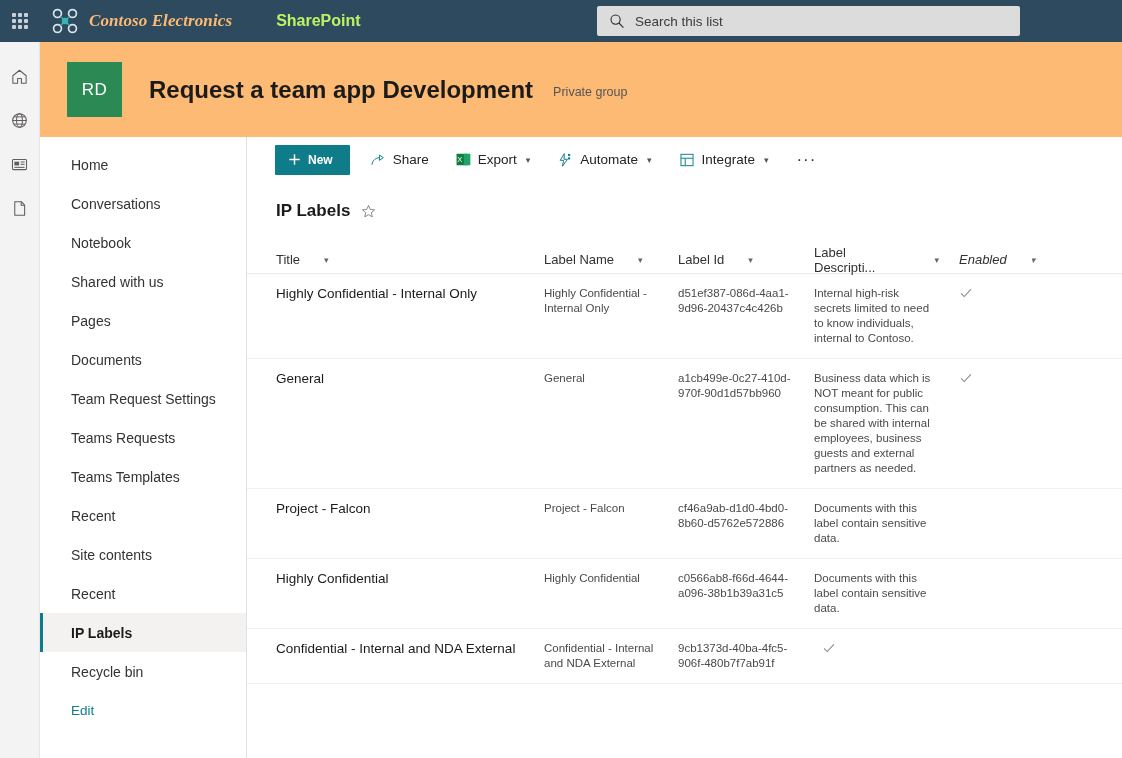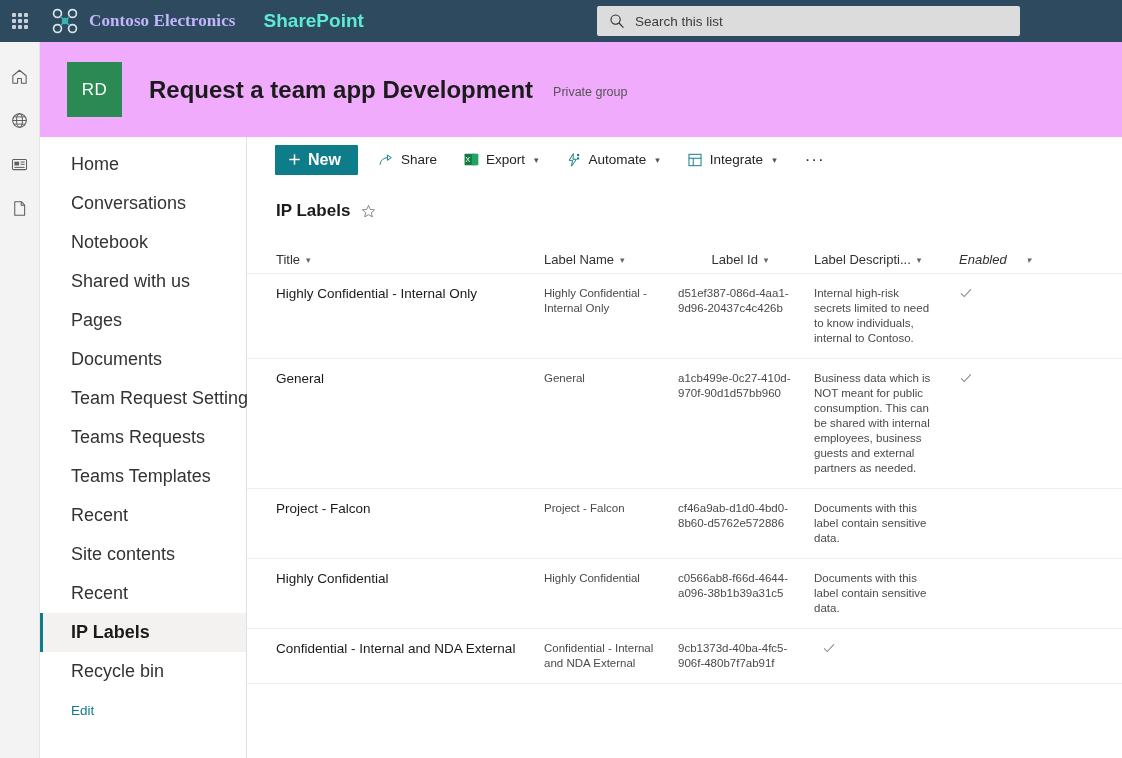--- a/index.html
+++ b/index.html
@@ -26,28 +26,29 @@
   }
   .waffle-grid {
     display: grid;
     grid-template-columns: repeat(3, 4px);
     grid-template-rows: repeat(3, 4px);
     gap: 2px;
   }
   .waffle-grid i { background: #c8d1d8; border-radius: 1px; display: block; }
   .brand-logo { width: 30px; height: 30px; margin-left: 10px; flex: none; }
   .brand-name {
-    color: #c4b5fd; font-size: 17px; font-weight: 700;
+    color: #fdba74; font-size: 17px; font-weight: 700;
     margin-left: 9px; letter-spacing: .1px;
     font-family: "Liberation Serif", serif;
     white-space: nowrap;
+    font-style: italic;
   }
   .suite-app {
-    color: #5eead4; font-size: 19px; font-weight: 700;
-    margin-left: 28px; white-space: nowrap; cursor: pointer;
+    color: #bef264; font-size: 16px; font-weight: 700;
+    margin-left: 44px; white-space: nowrap; cursor: pointer;
   }
   .search-wrap {
     position: absolute; left: 597px; top: 6px;
     width: 423px; height: 30px;
     background: #dcdcdc;
     display: flex; align-items: center;
     border-radius: 2px;
   }
   .search-icon { margin-left: 12px; width: 16px; height: 16px; flex: none; }
   .search-input {
@@ -71,21 +72,21 @@
     width: 40px; height: 44px;
     display: flex; align-items: center; justify-content: center;
     cursor: pointer;
   }
   .rail-item svg { display: block; }
 
   
   .site-header {
     position: absolute; left: 40px; top: 42px;
     width: 1082px; height: 95px;
-    background: #f0abfc;
+    background: #fdba74;
     display: flex; align-items: center;
   }
   .site-avatar {
     width: 55px; height: 55px;
     background: #2b8a54;
     color: #ffffff;
     font-size: 17px; font-weight: 400;
     display: flex; align-items: center; justify-content: center;
     margin-left: 27px; flex: none;
     letter-spacing: .5px;
@@ -103,21 +104,21 @@
   .nav {
     position: absolute; left: 40px; top: 137px;
     width: 207px; height: 621px;
     background: #ffffff;
     border-right: 1px solid #e1e1e1;
     padding-top: 8px;
   }
   .nav-item {
     height: 39px; display: flex; align-items: center;
     padding-left: 31px;
-    font-size: 18px; color: #333333;
+    font-size: 14px; color: #333333;
     cursor: pointer; position: relative;
     white-space: nowrap;
   }
   .nav-item.selected {
     background: #f3f2f1; font-weight: 700; color: #1b1b1b;
   }
   .nav-item.selected::before {
     content: ""; position: absolute; left: 0; top: 0;
     width: 3px; height: 39px; background: #0f7c8a;
   }
@@ -132,21 +133,21 @@
   }
 
   
   .cmdbar {
     height: 45px; display: flex; align-items: center;
     padding-left: 28px;
   }
   .btn-new {
     height: 30px; background: #0f7c8a; color: #ffffff;
     display: flex; align-items: center; gap: 7px;
-    padding: 0 17px 0 13px; font-size: 16px; font-weight: 600;
+    padding: 0 17px 0 13px; font-size: 12px; font-weight: 600;
     cursor: pointer; border: 0; border-radius: 1px;
     font-family: "Liberation Sans", sans-serif;
   }
   .cmd {
     display: flex; align-items: center; gap: 7px;
     height: 30px; padding: 0 7px; margin-left: 13px;
     font-size: 13.5px; color: #242424; cursor: pointer;
     white-space: nowrap;
   }
   .cmd .chev { font-size: 9px; color: #555; margin-left: 2px; }
@@ -168,37 +169,37 @@
   .fav-star { margin-left: 11px; cursor: pointer; display: block; }
 
   
   .tbl { margin-top: 24px; width: 875px; }
   .thead {
     display: flex; align-items: flex-start;
     height: 29px; border-bottom: 1px solid #edebe9;
     padding-left: 29px;
   }
   .th {
-    display: flex; align-items: center; gap: 6px;
+    display: flex; align-items: center; gap: 24px;
     font-size: 13px; color: #323130; cursor: pointer;
     height: 29px;
   }
   .th .chev { font-size: 9px; color: #666; }
   .rows { }
   .row {
     display: flex; padding-left: 29px;
     border-bottom: 1px solid #f0efee;
     cursor: pointer; padding-top: 12px; padding-bottom: 12px;
   }
   .cell { font-size: 13px; color: #323130; line-height: 15px; }
   .cell.title { font-size: 13.5px; color: #1b1b1b; }
   .cell.small { font-size: 11.5px; color: #4a4a4a; line-height: 15px; }
   .c-title { width: 268px; padding-right: 10px; }
   .c-name  { width: 134px; padding-right: 12px; }
-  .c-id    { width: 136px; padding-right: 12px; justify-content: center; }
+  .c-id    { width: 136px; padding-right: 12px; }
   .c-desc  { width: 137px; padding-right: 12px; }
   .c-en    { width: 80px; display: flex; justify-content: space-between; padding-left: 8px; font-style: italic; }
   .check { display: block; }
 </style>
 </head>
 <body>
 
 <div class="suite-bar">
   <div class="waffle">
     <div class="waffle-grid">

